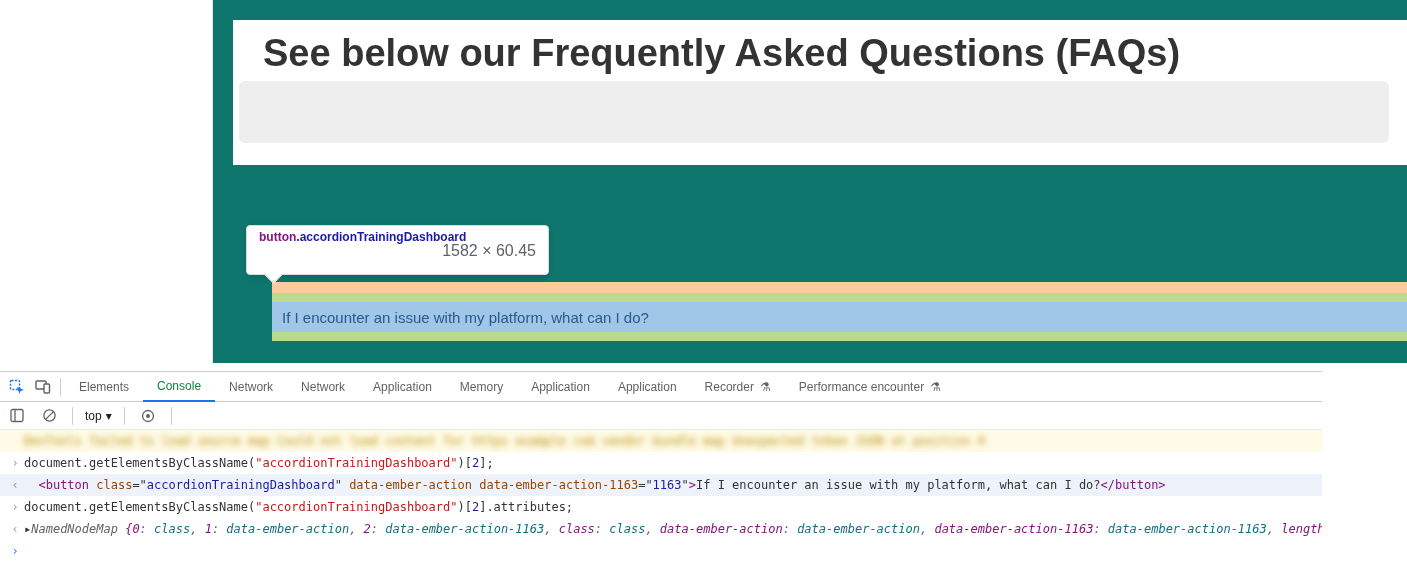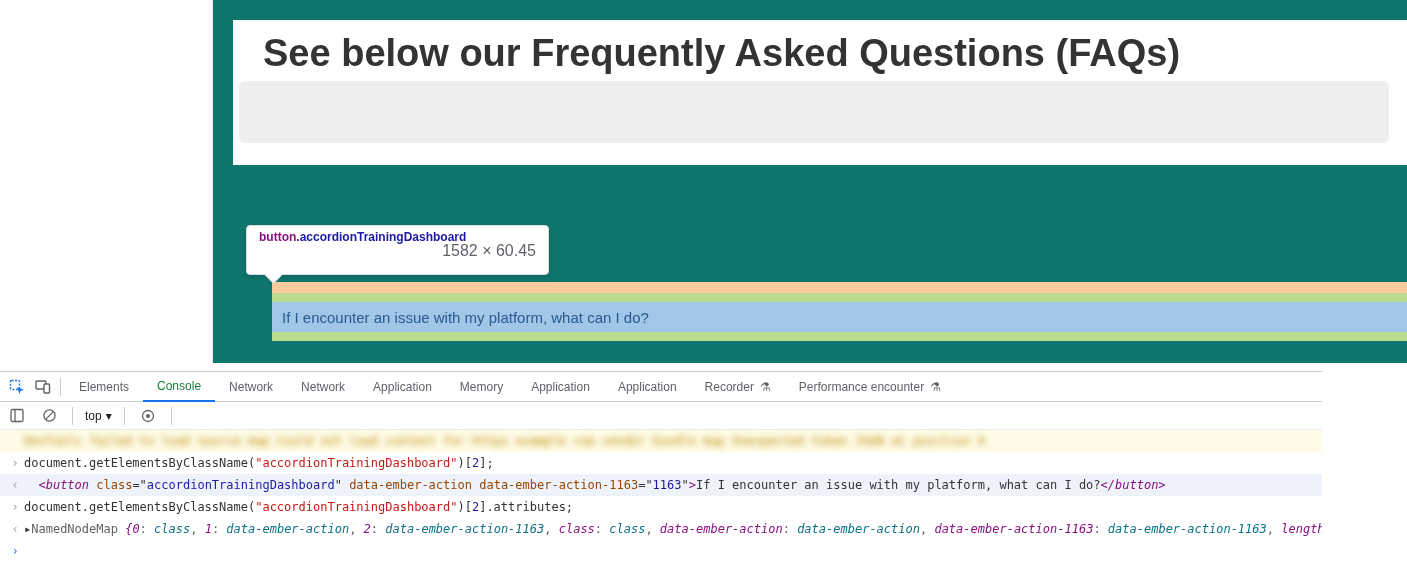--- a/index.html
+++ b/index.html
@@ -97,27 +97,27 @@
     overflow: hidden;
   }
   .row { display: flex; align-items: center; padding-left: 6px; white-space: nowrap; }
   .row .gutter { width: 18px; color: #9aa0a6; text-align: center; flex-shrink: 0; }
   .row .content { flex: 1; }
   .row.blur .content { filter: blur(3px); color: #b58900; }
   .row.blur { background: #fffbe6; }
   .row.sel { background: #eef3fb; }
   .row.prompt .gutter { color: #367cf1; }
 
-  .tok-html-tag { color: #881280; font-style: italic; }
+  .tok-html-tag { color: #881280; }
   .tok-html-attr { color: #994500; }
   .tok-html-val { color: #1a1aa6; }
   .tok-rose { color: #c41a16; }
   .tok-key { color: #881280; font-style: italic; }
   .tok-val { color: #0b7285; font-style: italic; }
-  .tok-gray { color: #5f6368; }
+  .tok-gray { color: #5f6368; font-style: italic; }
   .tok-num { color: #1a1aa6; }
   svg { display: block; }
 </style>
 </head>
 <body>
 
 <div class="viewport">
   <div class="left-gutter"></div>
   <div class="page">
     <h1>See below our Frequently Asked Questions (FAQs)</h1>

